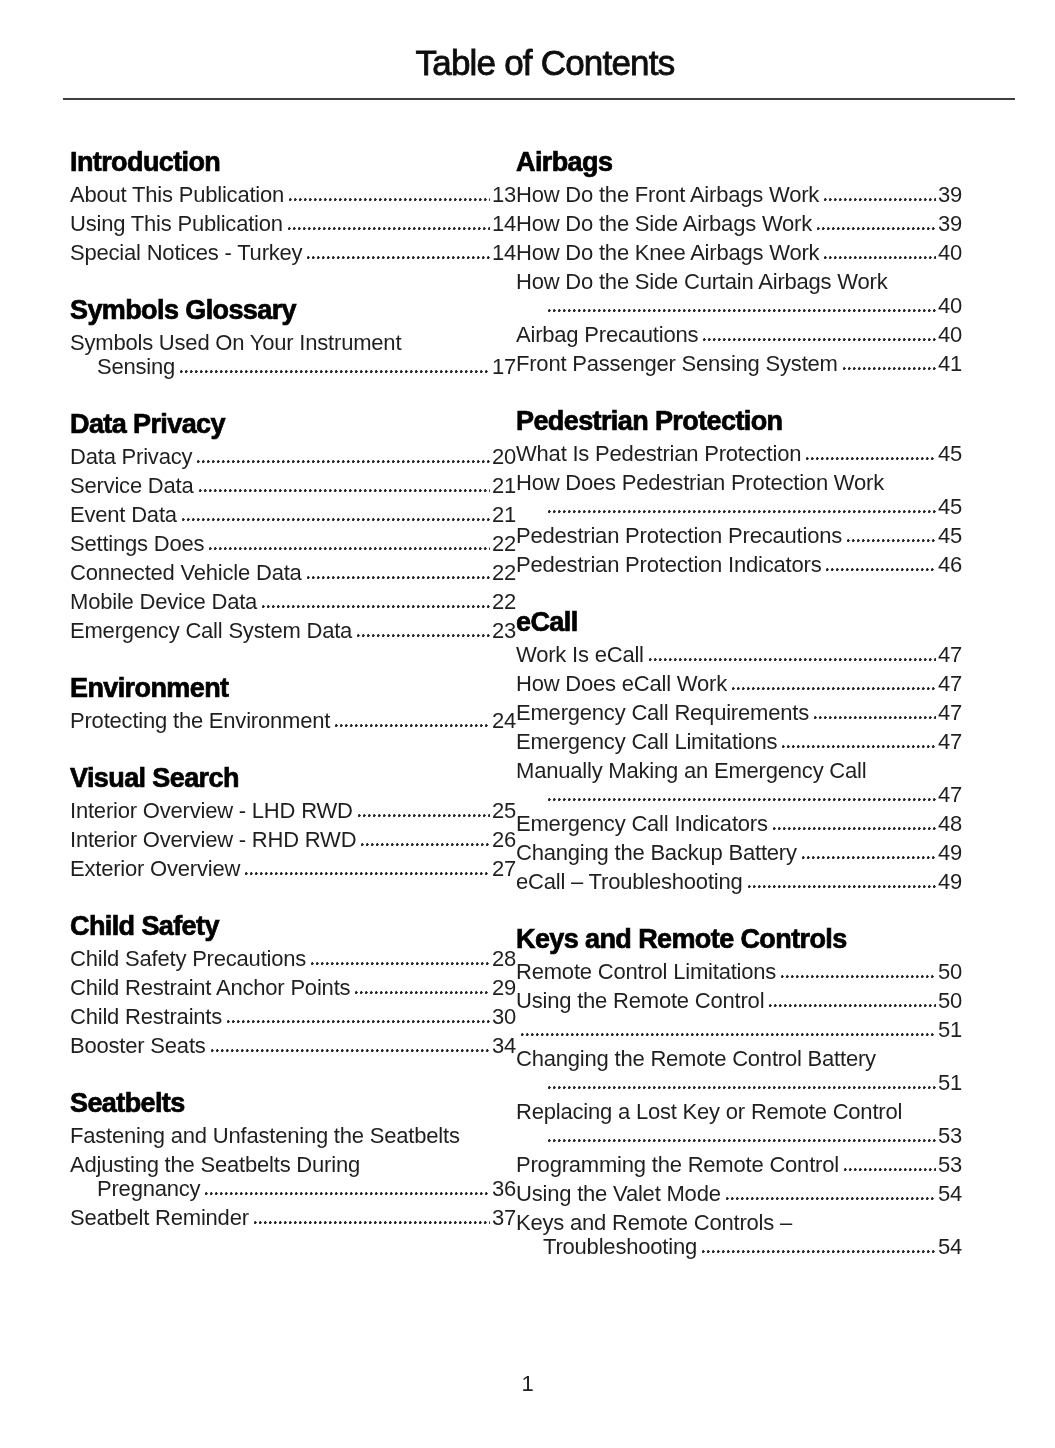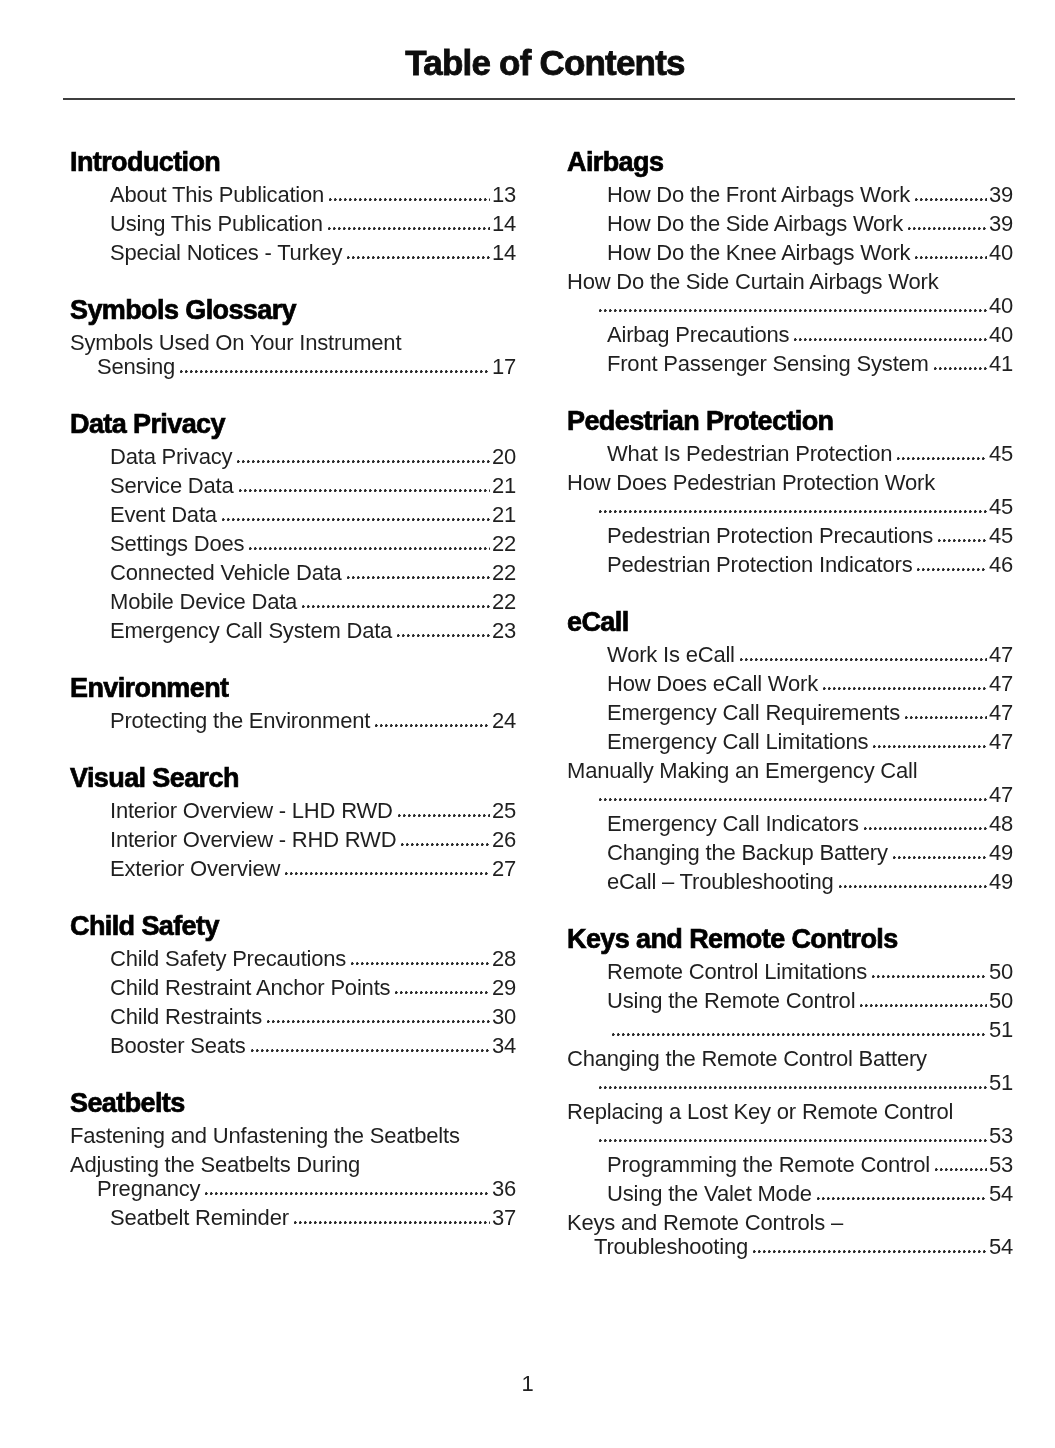--- a/index.html
+++ b/index.html
@@ -14,35 +14,34 @@
     position: relative;
     font-family: "Liberation Sans", sans-serif;
     color: #1f1f1f;
   }
   .title {
     margin: 0;
     padding-top: 44px;
     text-align: center;
     font-size: 35px;
     line-height: 38px;
-    font-weight: bold;
+    font-weight: normal;
     letter-spacing: -0.8px;
     color: #0d0d0d;
     padding-left: 35px;
     -webkit-text-stroke: 0.8px #0d0d0d;
   }
   .rule {
     height: 0;
     border-top: 2px solid #3f3f3f;
     margin: 16px 40px 0 63px;
   }
   .columns {
     display: flex;
     margin: 46px 39px 0 70px;
-    gap: 51px;
   }
   .col {
     flex: 0 0 446px;
     width: 446px;
   }
   .sec h2 {
     margin: 27px 0 2px 0;
     font-size: 27px;
     line-height: 32px;
     font-weight: bold;
@@ -53,21 +52,20 @@
   }
   .sec:first-child h2 { margin-top: 0; }
   .entry {
     font-size: 22px;
     letter-spacing: -0.2px;
   }
   .row {
     display: flex;
     align-items: baseline;
     line-height: 29px;
-    margin-left: 40px;
   }
   .l1 {
     line-height: 29px;
     white-space: nowrap;
   }
   .row.indent {
     margin-left: 27px;
     margin-top: -5px;
   }
   .txt { white-space: nowrap; }

